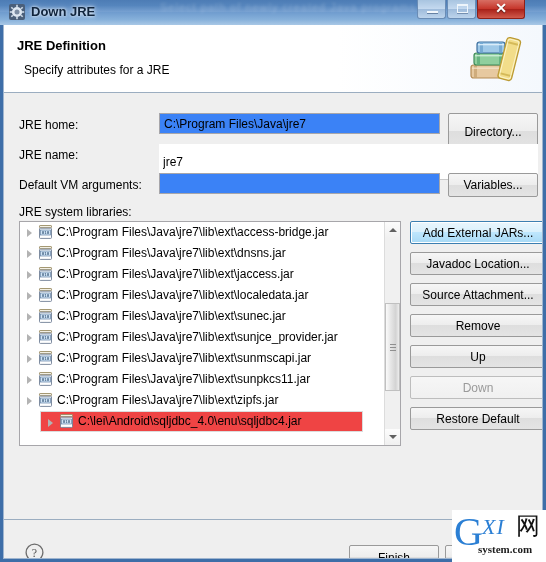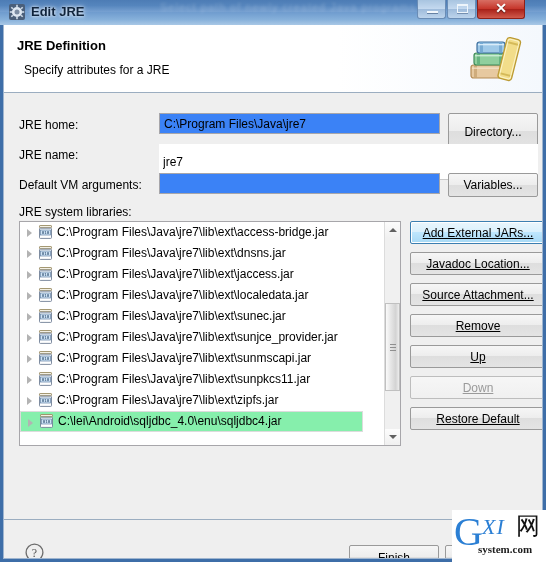--- a/index.html
+++ b/index.html
@@ -253,24 +253,25 @@
   .lrow {
     position: relative;
     height: 21px;
     line-height: 21px;
     white-space: nowrap;
     padding-left: 6px;
     font-size: 12px;
     color: #000;
   }
   .lrow.selected {
-    background: #86efac;
+    background: #ef4444;
     border: 1px solid #dcdcdc;
     box-sizing: border-box;
     line-height: 19px;
+    margin-left: 20px;
   }
   .twisty {
     display: inline-block;
     width: 10px;
     height: 21px;
     vertical-align: top;
     position: relative;
   }
   .twisty::before {
     content: "";
@@ -357,21 +358,20 @@
     background: #8f8f8f;
   }
 
   
   .sidebtn {
     position: absolute;
     left: 406px;
     width: 136px;
     height: 23px;
     line-height: 21px;
-    text-decoration: underline;
   }
 
   
   #sep-line {
     position: absolute;
     left: 0;
     top: 494px;
     width: 538px;
     height: 1px;
     background: #9badc0;
@@ -475,21 +475,21 @@
           <rect x="0.8" y="7.2" width="2.4" height="1.6"></rect>
           <rect x="12.8" y="7.2" width="2.4" height="1.6"></rect>
           <rect x="2.3" y="2.9" width="1.6" height="2.2" transform="rotate(-45 3.1 4)"></rect>
           <rect x="12.1" y="10.9" width="1.6" height="2.2" transform="rotate(-45 12.9 12)"></rect>
           <rect x="12.1" y="2.9" width="1.6" height="2.2" transform="rotate(45 12.9 4)"></rect>
           <rect x="2.3" y="10.9" width="1.6" height="2.2" transform="rotate(45 3.1 12)"></rect>
         </g>
       </svg>
     </div>
 
-    <div id="title-text">Edit JRE</div>
+    <div id="title-text">Down JRE</div>
 
     <div class="wbtn" id="btn-min">
       <span class="glyph"></span>
     </div>
     <div class="wbtn" id="btn-max">
       <span class="glyph"></span>
     </div>
     <div class="wbtn" id="btn-close">
       <span class="glyph">✕</span>
     </div>

